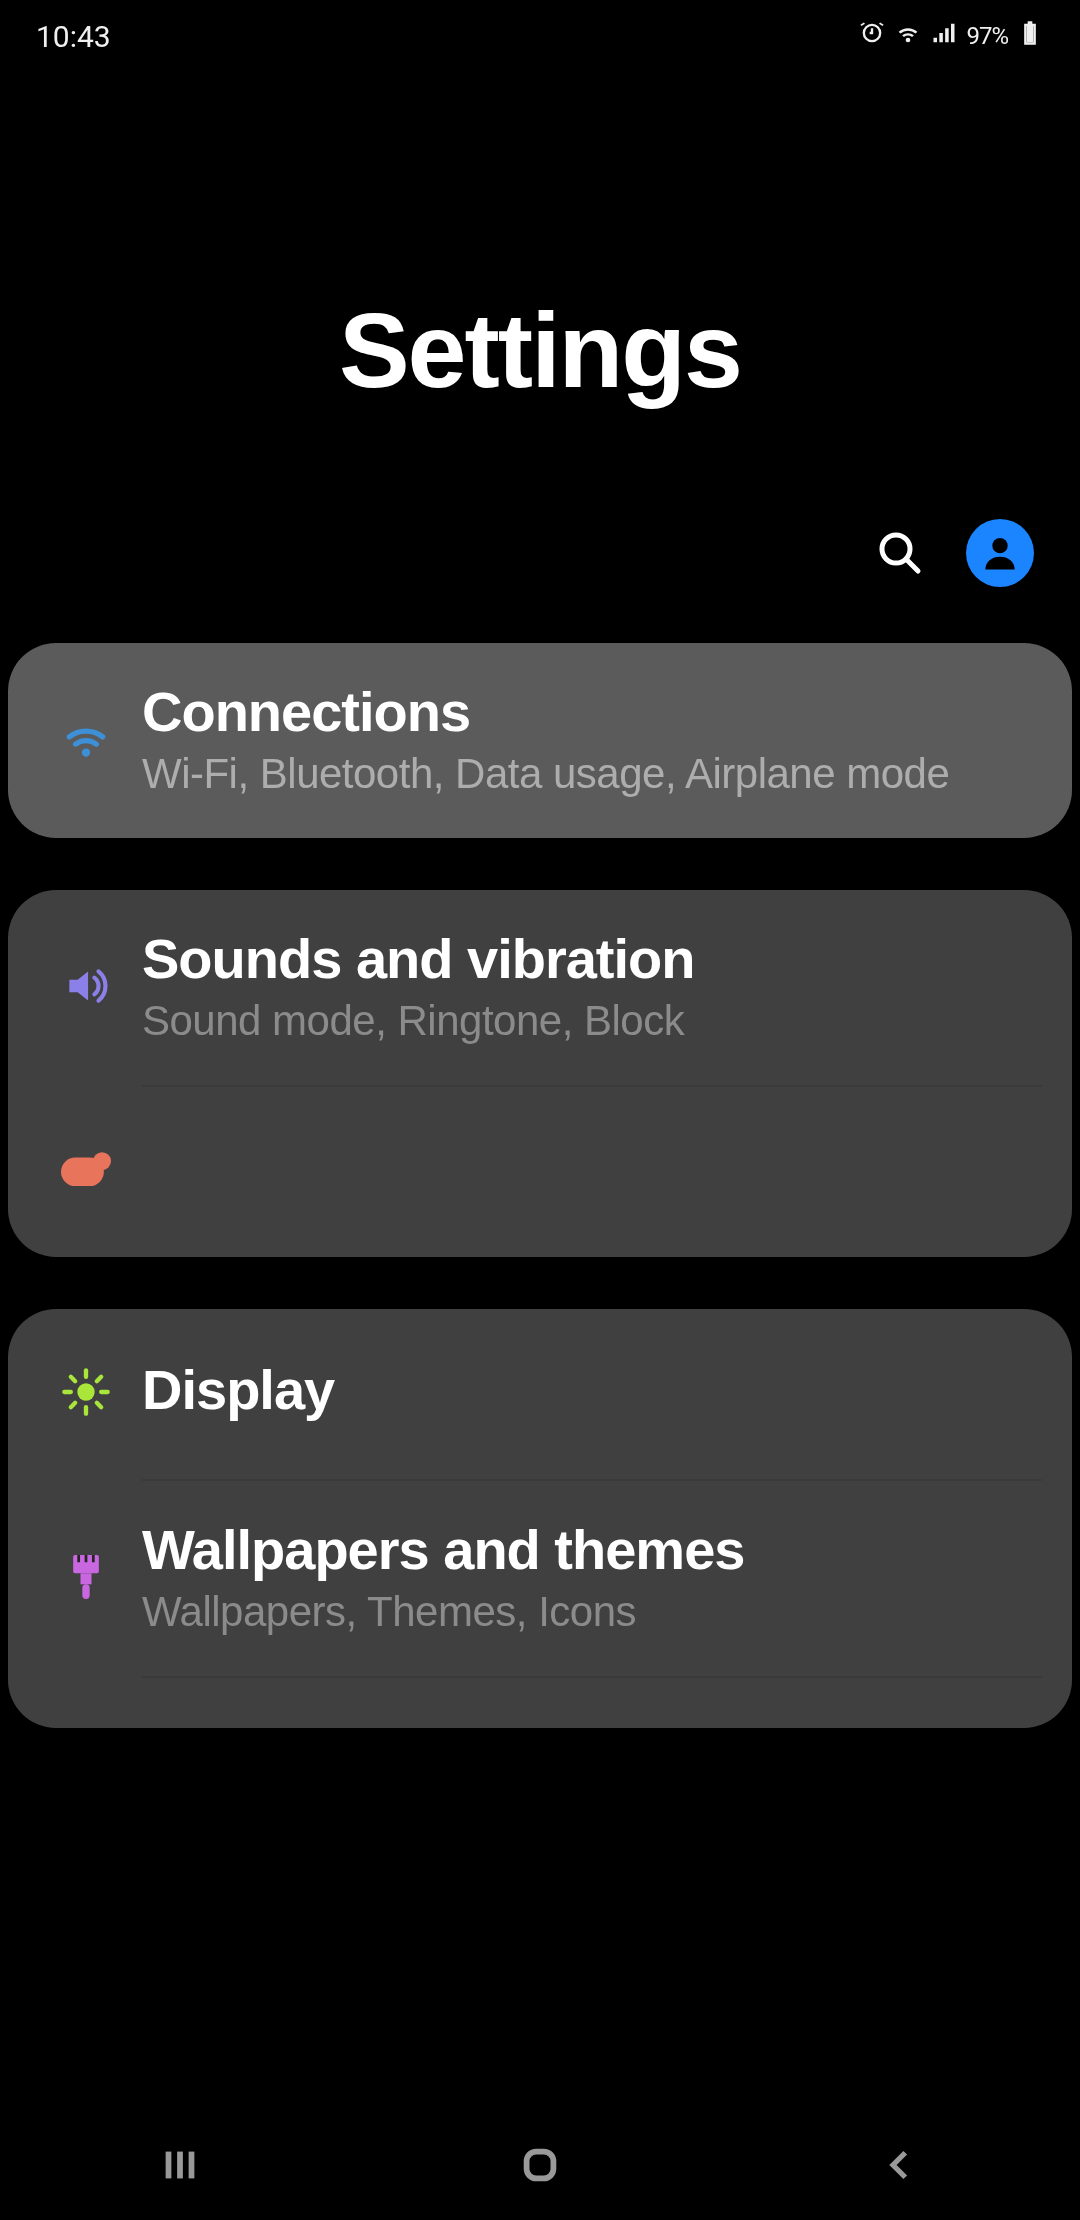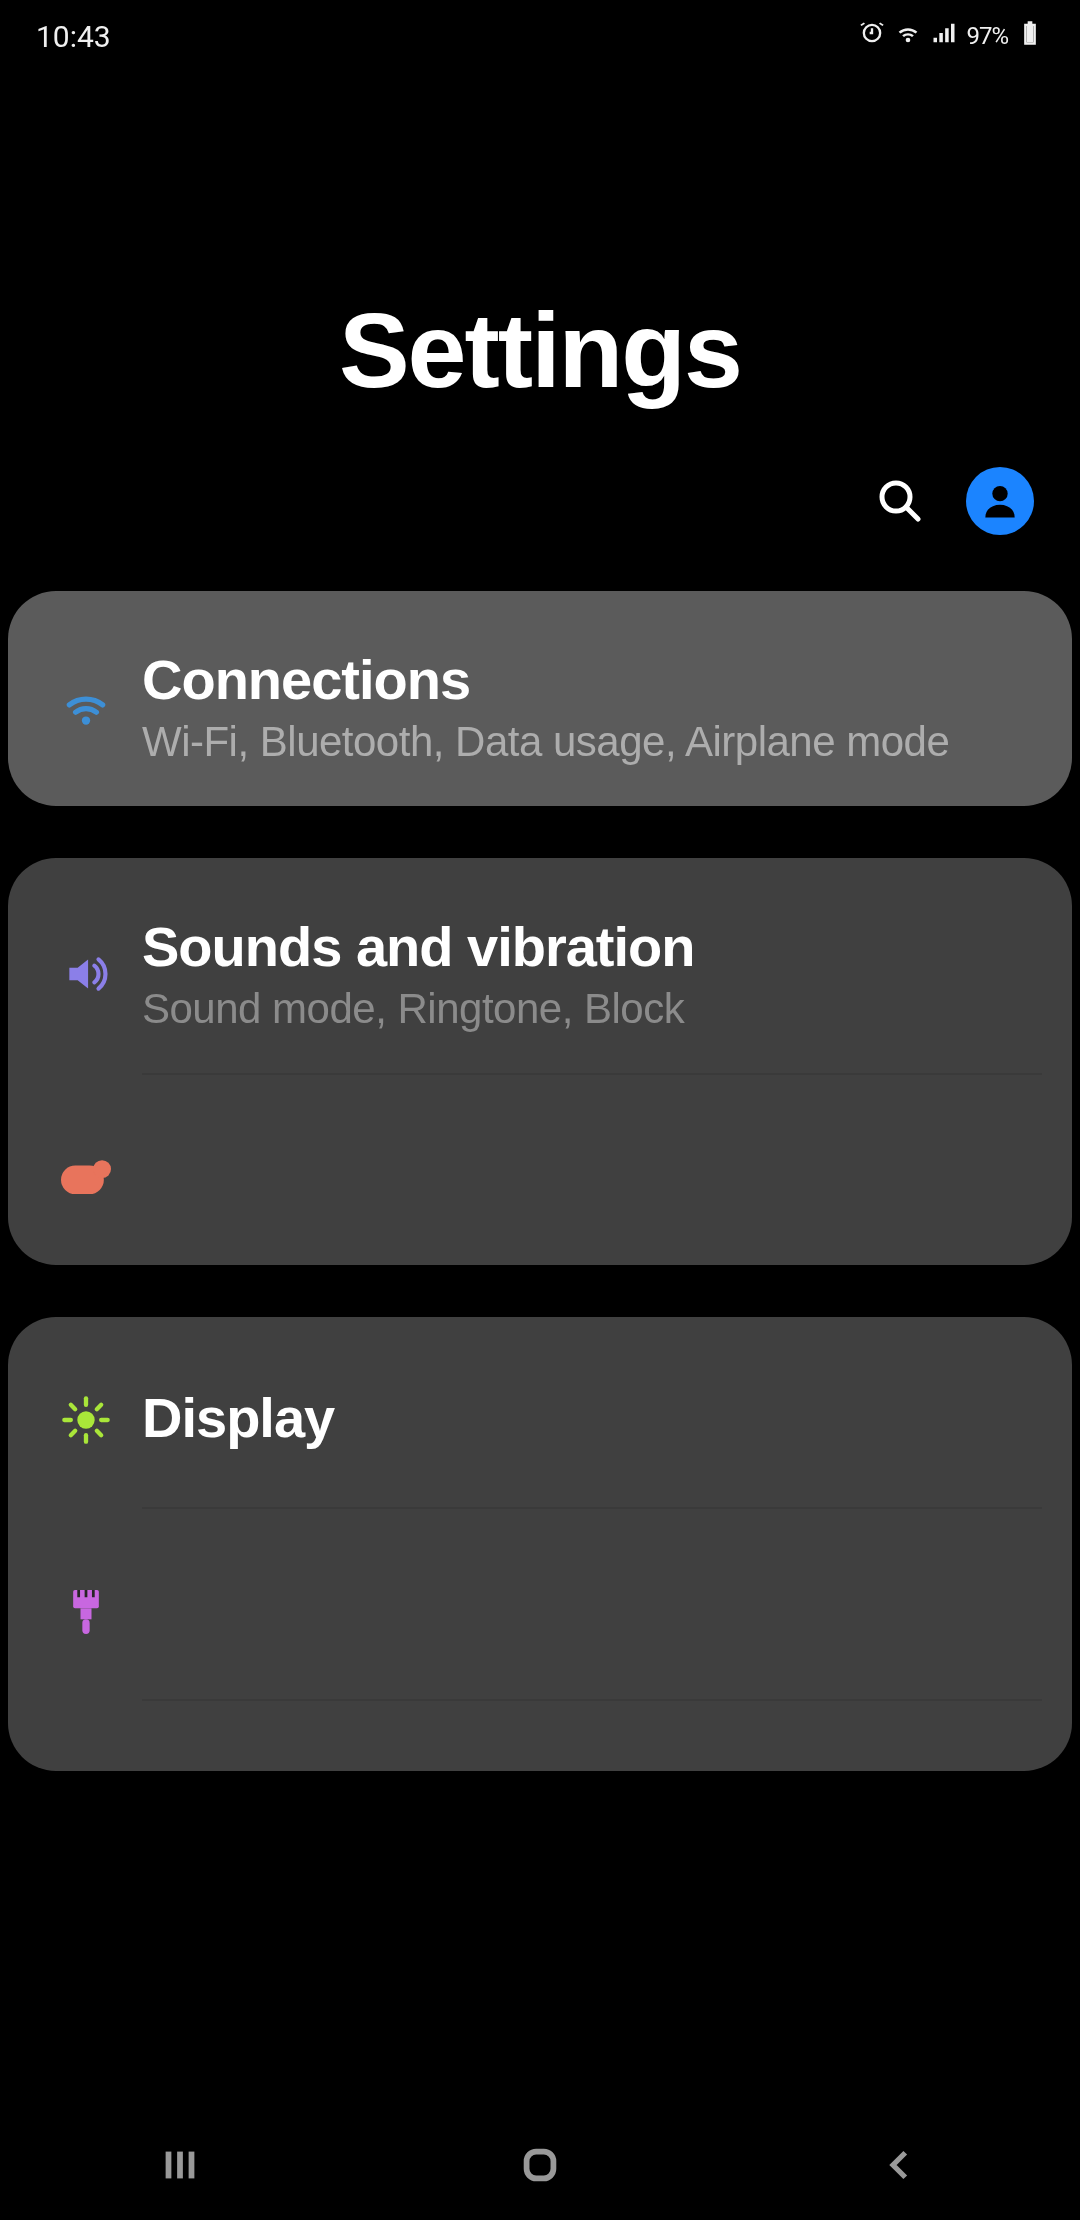--- a/index.html
+++ b/index.html
@@ -29,21 +29,21 @@
 .status-right { display: flex; align-items: center; gap: 8px; }
 .status-right svg { width: 28px; height: 28px; fill: #f0f0f0; }
 .battery-text { font-size: 24px; letter-spacing: -1px; }
 
 
 .page-title {
   text-align: center;
   font-size: 106px;
   font-weight: bold;
   margin-top: 230px;
-  margin-bottom: 56px;
+  margin-bottom: 108px;
   letter-spacing: -2px;
 }
 
 
 .action-row {
   display: flex;
   justify-content: flex-end;
   align-items: center;
   gap: 40px;
   padding-right: 46px;
@@ -65,21 +65,20 @@
   overflow: hidden;
 }
 .card.highlight { background: #5b5b5b; }
 .card.last { margin-bottom: 0; }
 
 .row {
   display: flex;
   align-items: center;
   padding: 36px 30px 40px 22px;
   min-height: 170px;
-  margin-top: 20px;
 }
 .row-icon {
   width: 112px;
   display:flex;
   align-items:center;
   justify-content:center;
   flex-shrink:0;
 }
 .row-text { flex:1; }
 .row-title {
@@ -240,20 +239,24 @@
       <div class="row-icon">
         <svg width="44" height="52" viewBox="0 0 24 28">
           <rect x="5" y="2" width="14" height="10" rx="1" fill="#c867e0"></rect>
           <rect x="9" y="12" width="6" height="6" fill="#c867e0"></rect>
           <rect x="10" y="18" width="4" height="8" rx="2" fill="#c867e0"></rect>
           <line x1="8" y1="2" x2="8" y2="6" stroke="#252525" stroke-width="1.5"></line>
           <line x1="12" y1="2" x2="12" y2="6" stroke="#252525" stroke-width="1.5"></line>
           <line x1="16" y1="2" x2="16" y2="6" stroke="#252525" stroke-width="1.5"></line>
         </svg>
       </div>
+      <div class="row-text">
+        <div class="row-title">Wallpapers and themes</div>
+        <div class="row-sub">Wallpapers, Themes, Icons</div>
+      </div>
     </div>
     <div class="divider"></div>
 
     <div class="row" style="padding-bottom:0;min-height:50px">
       <div class="row-icon"></div>
       <div class="row-text"></div>
     </div>
   </div>
 
 </div>

